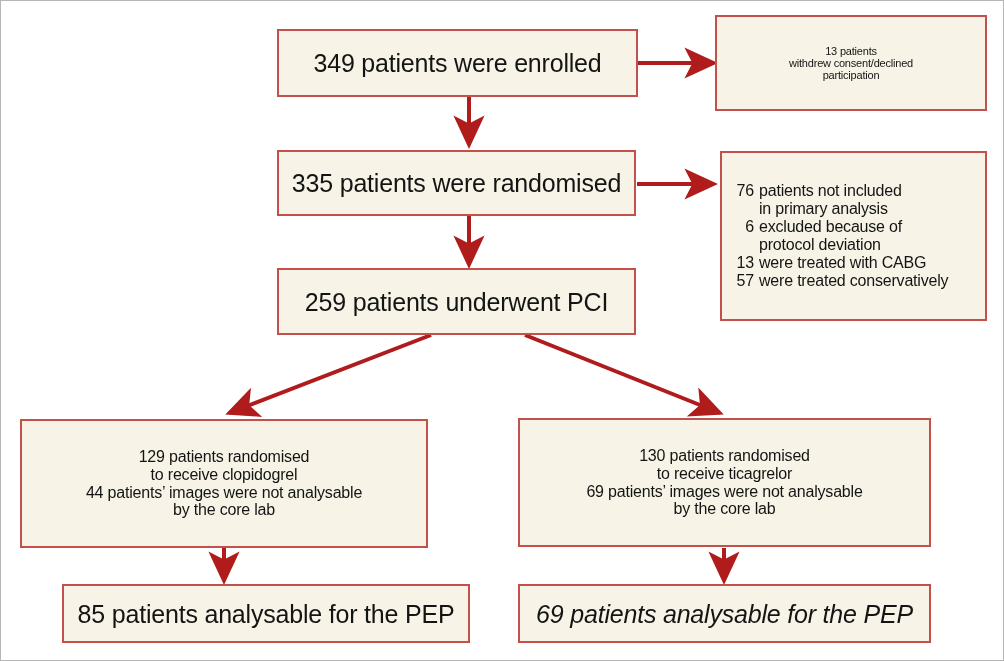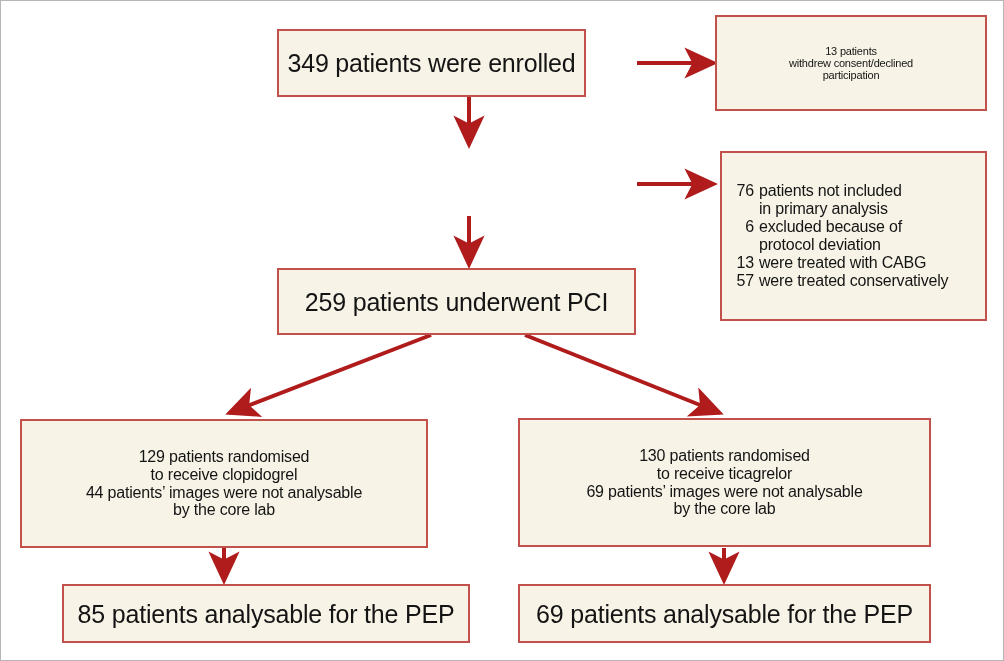--- a/index.html
+++ b/index.html
@@ -116,30 +116,33 @@
 
     <g>
       <line x1="223" y1="547" x2="223" y2="580" stroke="#b01b1b" stroke-width="4" marker-end="url(#ah)"></line>
     </g>
 
     <g>
       <line x1="723" y1="547" x2="723" y2="580" stroke="#b01b1b" stroke-width="4" marker-end="url(#ah)"></line>
     </g>
   </svg>
 
-  <div class="box" style="left:276px; top:28px; width:309px; height:68px;">
+  <div class="box" style="left:276px; top:28px; width:361px; height:68px;">
     <div class="big">349 patients were enrolled</div>
   </div>
 
   <div class="box" style="left:714px; top:14px; width:272px; height:96px;">
     <div class="small">13 patients</div>
     <div class="small">withdrew consent/declined</div>
     <div class="small">participation</div>
   </div>
 
+  <div class="box" style="left:276px; top:149px; width:359px; height:66px;">
+    <div class="big">335 patients were randomised</div>
+  </div>
 
   <div class="box leftal" style="left:719px; top:150px; width:267px; height:170px; padding:6px 6px 6px 6px;">
     <div class="rline tiny">
       <span class="num">76</span>
       <span class="txt">patients not included</span>
     </div>
     <div class="rline tiny">
       <span class="num"></span>
       <span class="txt">in primary analysis</span>
     </div>
@@ -176,17 +179,17 @@
     <div class="mid">130 patients randomised</div>
     <div class="mid">to receive ticagrelor</div>
     <div class="tiny">69 patients’ images were not analysable</div>
     <div class="tiny">by the core lab</div>
   </div>
 
   <div class="box" style="left:19px; top:583px; width:408px; height:59px;margin-left:42px;">
     <div class="big">85 patients analysable for the PEP</div>
   </div>
 
-  <div class="box" style="left:517px; top:583px; width:413px; height:59px;">
+  <div class="box" style="left:517px; top:583px; width:413px; height:59px;font-style:italic;">
     <div class="big">69 patients analysable for the PEP</div>
   </div>
 
 </div>
 
 </body></html>

